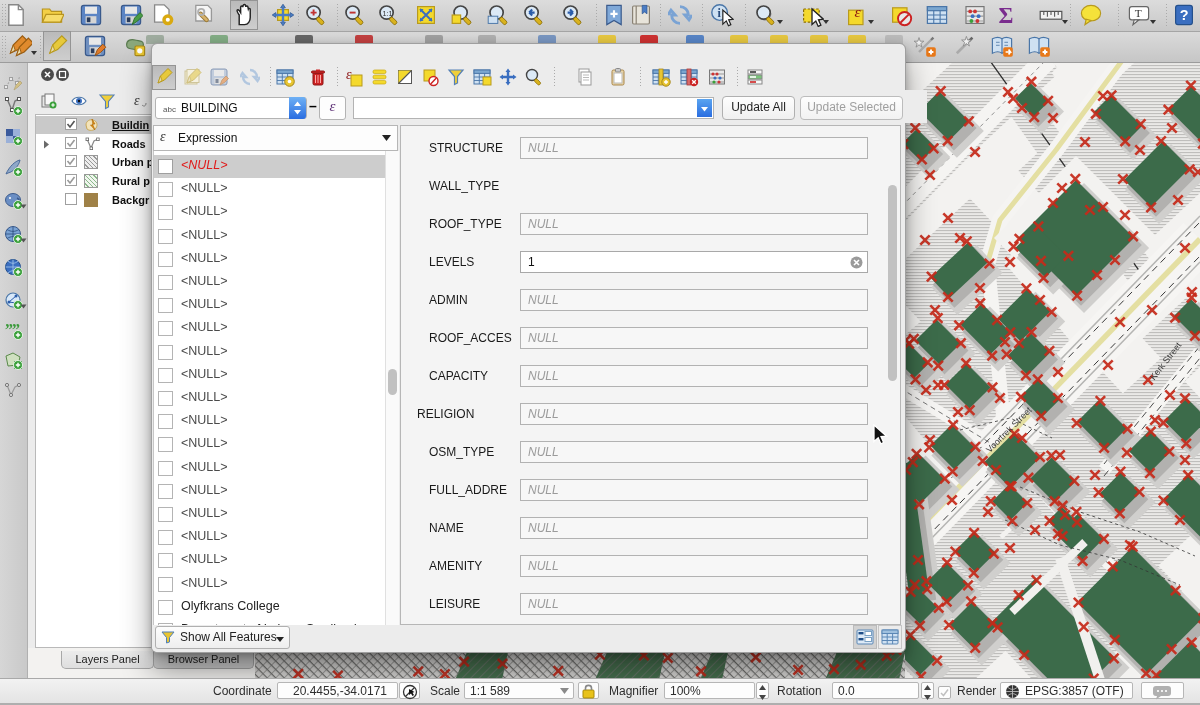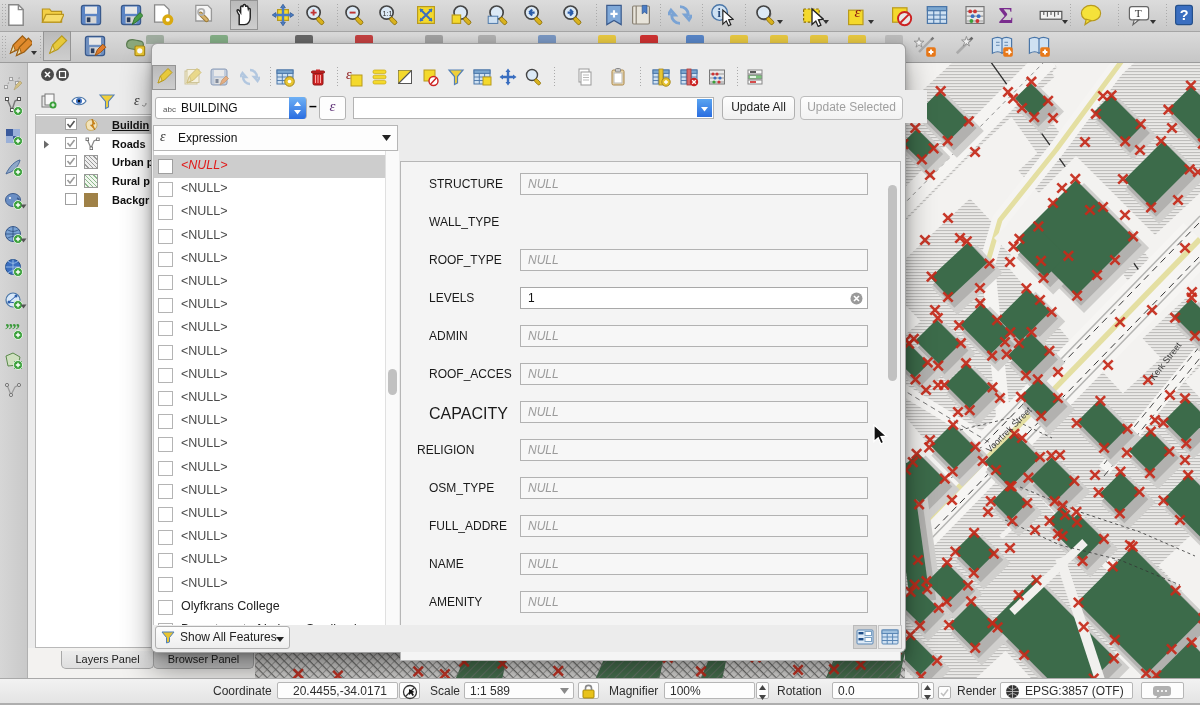--- a/index.html
+++ b/index.html
@@ -1038,36 +1038,36 @@
 <div style="position:absolute;left:4px;top:449px;width:13px;height:13px;background:#fff;border:1px solid #b4b4b4;"></div>
 <span style="position:absolute;left:27px;top:448px;color:#222;">Olyfkrans College</span>
 <div style="position:absolute;left:4px;top:472px;width:13px;height:13px;background:#fff;border:1px solid #b4b4b4;"></div>
 <span style="position:absolute;left:27px;top:471px;color:#222;">Department of Labour Swellendam</span>
     </div>
 
   <div class="abs" style="left:233px;top:107px;width:13px;height:474px;background:#fafafa;border-left:1px solid #e0e0e0;">
     <div class="abs" style="left:2px;top:218px;width:9px;height:26px;background:#c1c1c1;border-radius:5px;"></div>
   </div>
 
-  <div id="form" class="abs" style="left:248px;top:81px;width:501px;height:500px;background:#f4f4f4;border:1px solid #b6b6b6;box-sizing:border-box;margin-top:36px;">
+  <div id="form" class="abs" style="left:248px;top:81px;width:501px;height:500px;background:#f4f4f4;border:1px solid #b6b6b6;box-sizing:border-box;">
       <span style="position:absolute;left:28px;top:15px;font-size:12px;color:#1a1a1a;">STRUCTURE</span>
 <div style="position:absolute;left:119px;top:11px;width:348px;height:22px;background:#f7f7f7;border:1px solid #b2b2b2;box-sizing:border-box;font-size:12px;font-style:italic;color:#9b9b9b;line-height:20px;padding-left:7px;">NULL</div>
 <span style="position:absolute;left:28px;top:53px;font-size:12px;color:#1a1a1a;">WALL_TYPE</span>
 <span style="position:absolute;left:28px;top:91px;font-size:12px;color:#1a1a1a;">ROOF_TYPE</span>
 <div style="position:absolute;left:119px;top:87px;width:348px;height:22px;background:#f7f7f7;border:1px solid #b2b2b2;box-sizing:border-box;font-size:12px;font-style:italic;color:#9b9b9b;line-height:20px;padding-left:7px;">NULL</div>
 <span style="position:absolute;left:28px;top:129px;font-size:12px;color:#1a1a1a;">LEVELS</span>
 <div style="position:absolute;left:119px;top:125px;width:348px;height:22px;background:#fff;border:1px solid #a8a8a8;box-sizing:border-box;font-size:12px;color:#111;line-height:20px;padding-left:7px;">1<svg style="position:absolute;right:4px;top:4px;" width="13" height="13">
           <circle cx="6.5" cy="6.5" r="6" fill="#9a9a9a"></circle>
           <path d="M4 4 L9 9 M4 9 L9 4" stroke="#fff" stroke-width="1.6"></path>
         </svg></div>
 <span style="position:absolute;left:28px;top:167px;font-size:12px;color:#1a1a1a;">ADMIN</span>
 <div style="position:absolute;left:119px;top:163px;width:348px;height:22px;background:#f7f7f7;border:1px solid #b2b2b2;box-sizing:border-box;font-size:12px;font-style:italic;color:#9b9b9b;line-height:20px;padding-left:7px;">NULL</div>
 <span style="position:absolute;left:28px;top:205px;font-size:12px;color:#1a1a1a;">ROOF_ACCES</span>
 <div style="position:absolute;left:119px;top:201px;width:348px;height:22px;background:#f7f7f7;border:1px solid #b2b2b2;box-sizing:border-box;font-size:12px;font-style:italic;color:#9b9b9b;line-height:20px;padding-left:7px;">NULL</div>
-<span style="position:absolute;left:28px;top:243px;font-size:16px;color:#1a1a1a;">CAPACITY</span>
+<span style="position:absolute;left:28px;top:243px;font-size:12px;color:#1a1a1a;">CAPACITY</span>
 <div style="position:absolute;left:119px;top:239px;width:348px;height:22px;background:#f7f7f7;border:1px solid #b2b2b2;box-sizing:border-box;font-size:12px;font-style:italic;color:#9b9b9b;line-height:20px;padding-left:7px;">NULL</div>
 <span style="position:absolute;left:16px;top:281px;font-size:12px;color:#1a1a1a;">RELIGION</span>
 <div style="position:absolute;left:119px;top:277px;width:348px;height:22px;background:#f7f7f7;border:1px solid #b2b2b2;box-sizing:border-box;font-size:12px;font-style:italic;color:#9b9b9b;line-height:20px;padding-left:7px;">NULL</div>
 <span style="position:absolute;left:28px;top:319px;font-size:12px;color:#1a1a1a;">OSM_TYPE</span>
 <div style="position:absolute;left:119px;top:315px;width:348px;height:22px;background:#f7f7f7;border:1px solid #b2b2b2;box-sizing:border-box;font-size:12px;font-style:italic;color:#9b9b9b;line-height:20px;padding-left:7px;">NULL</div>
 <span style="position:absolute;left:28px;top:357px;font-size:12px;color:#1a1a1a;">FULL_ADDRE</span>
 <div style="position:absolute;left:119px;top:353px;width:348px;height:22px;background:#f7f7f7;border:1px solid #b2b2b2;box-sizing:border-box;font-size:12px;font-style:italic;color:#9b9b9b;line-height:20px;padding-left:7px;">NULL</div>
 <span style="position:absolute;left:28px;top:395px;font-size:12px;color:#1a1a1a;">NAME</span>
 <div style="position:absolute;left:119px;top:391px;width:348px;height:22px;background:#f7f7f7;border:1px solid #b2b2b2;box-sizing:border-box;font-size:12px;font-style:italic;color:#9b9b9b;line-height:20px;padding-left:7px;">NULL</div>
 <span style="position:absolute;left:28px;top:433px;font-size:12px;color:#1a1a1a;">AMENITY</span>

